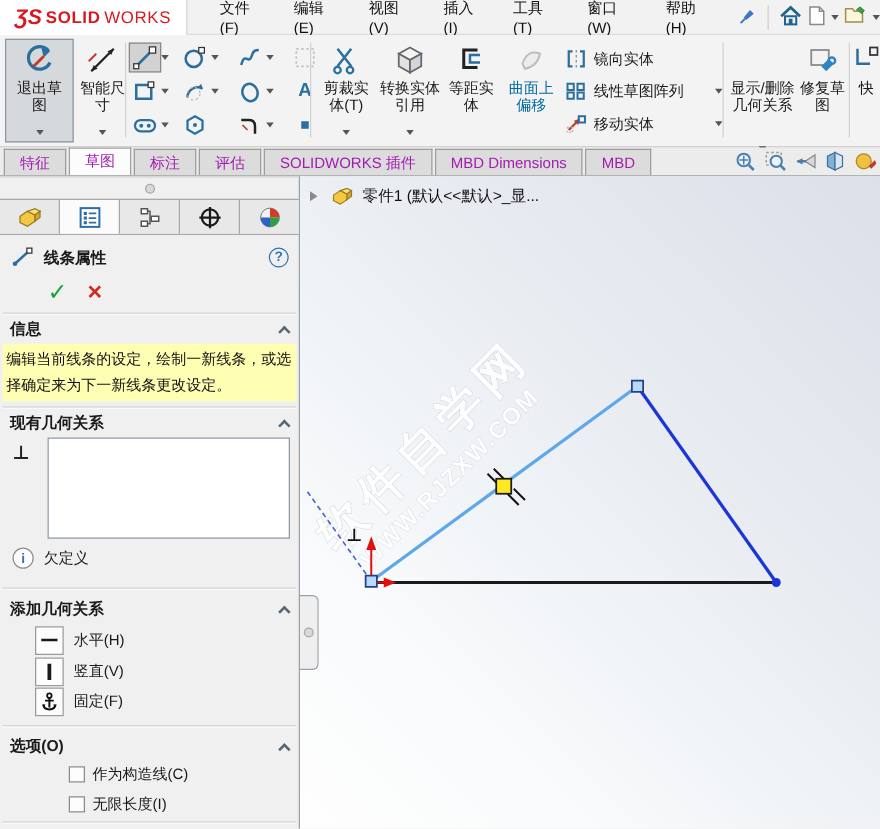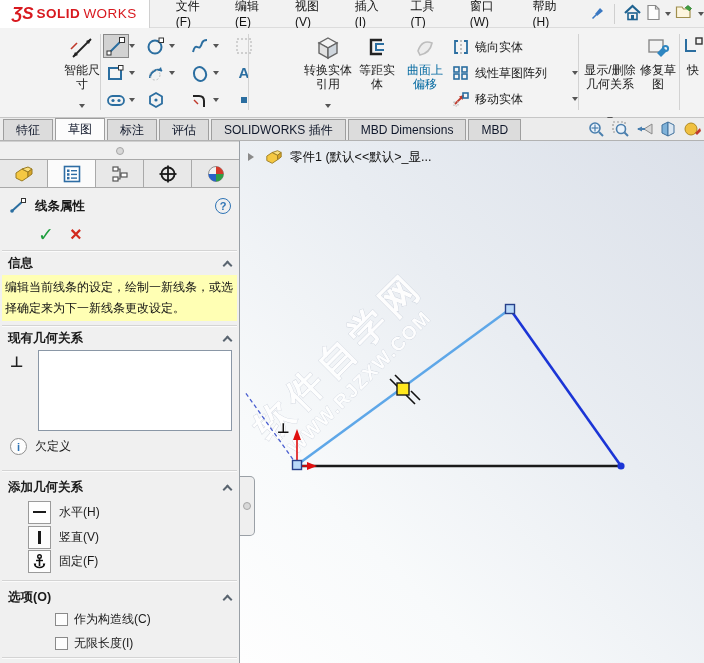--- a/index.html
+++ b/index.html
@@ -32,21 +32,21 @@
   .sicon { width:26px; height:24px; display:flex; align-items:center; justify-content:center; border:1px solid transparent; }
   .sicon.pressed { background:#d2d2d2; border:1px solid #888; }
   .rrows { position:absolute; left:452px; top:6px; width:126px; }
   .rrow { display:flex; align-items:center; height:26px; gap:5px; font-size:12px; }
   .rrow .caret-down { margin-left:auto; }
   .gray { color:#0369a1; }
   .glyph-a { color:#2b6ea0; font-weight:bold; font-size:15px; }
 
   
   .tabbar { position:absolute; left:0; top:118px; width:704px; height:23px; background:#ececec; border-bottom:1px solid #b2b2b2; display:flex; align-items:flex-end; padding-left:3px; }
-  .tab { height:21px; display:flex; align-items:center; padding:0 12px; font-size:12px; background:#dcdcdc; border:1px solid #9e9e9e; border-bottom:none; margin-right:2px; color:#0f172a; }
+  .tab { height:21px; display:flex; align-items:center; padding:0 12px; font-size:12px; background:#dcdcdc; border:1px solid #9e9e9e; border-bottom:none; margin-right:2px; color:#a21caf; }
   .tab.active { background:#fcfcfc; height:22px; }
   .headsup { position:absolute; right:2px; top:120px; display:flex; gap:5px; align-items:center; }
 
   
   .main { position:absolute; left:0; top:141px; width:704px; height:522px; }
   .panel { position:absolute; left:0; top:0; width:240px; height:522px; background:#f0f0f0; border-right:1px solid #9aa0a6; }
   .graphics { position:absolute; left:240px; top:0; width:464px; height:522px; background:linear-gradient(225deg,#dbe0e9 0%,#e9edf2 40%,#f8fafb 75%,#fefefe 100%); overflow:hidden; }
 
   
   .ptopstrip { position:absolute; left:0; top:0; width:239px; height:18px; display:flex; align-items:center; justify-content:center; border-top:1px solid #cfcfcf;}
@@ -126,20 +126,29 @@
           <path d="M1.5,3 L7,3 L8.5,5 L15,5 L15,13.5 L1.5,13.5 Z" fill="#fdf6df" stroke="#a08f4e" stroke-width="1.2"></path>
           <path d="M10,4 L13,1.5 L16.5,4.5 L14,7" fill="#3f9e3f" stroke="#2c7a2c" stroke-width="0.8"></path>
         </svg>
     </span>
     <span class="caret-down"></span>
   </div>
 </div>
 
 <div class="ribbon">
 
+  <div class="rbig pressed" style="left:4px;width:55px;">
+    <svg width="26" height="26" viewBox="0 0 26 26">
+      <path d="M20,6 A9,9 0 1 0 21,15" fill="none" stroke="#2b6ea0" stroke-width="2.6"></path>
+      <path d="M14,3 L21,6 L16,11 Z" fill="#2b6ea0"></path>
+      <line x1="8" y1="18" x2="16" y2="10" stroke="#c0392b" stroke-width="2.2"></line>
+    </svg>
+    <div class="rlabel" style="width:46px;">退出草图</div>
+    <span class="caret-down"></span>
+  </div>
 
   <div class="rbig" style="left:61px;width:42px;">
     <svg width="26" height="26" viewBox="0 0 26 26">
       <line x1="4" y1="22" x2="22" y2="4" stroke="#222" stroke-width="1.8"></line>
       <path d="M4,22 L9,20 L6,17 Z" fill="#222"></path>
         <path d="M22,4 L17,6 L20,9 Z" fill="#222"></path>
       <line x1="2" y1="14" x2="8" y2="8" stroke="#c0392b" stroke-width="1.6"></line>
     </svg>
     <div class="rlabel" style="width:40px;">智能尺寸</div>
     <span class="caret-down"></span>
@@ -251,20 +260,30 @@
         <svg width="20" height="20" viewBox="0 0 20 20">
               <rect x="7" y="7" width="6" height="6" fill="#2b6ea0"></rect>
             </svg>
       </span>
         </span>
     </div>
   </div>
 
   <div class="rsep" style="left:248px;"></div>
 
+  <div class="rbig" style="left:253px;width:48px;">
+    <svg width="26" height="26" viewBox="0 0 26 26">
+      <line x1="6" y1="4" x2="17" y2="18" stroke="#2b6ea0" stroke-width="2"></line>
+        <line x1="17" y1="4" x2="6" y2="18" stroke="#2b6ea0" stroke-width="2"></line>
+      <circle cx="6" cy="21" r="2.6" fill="none" stroke="#2b6ea0" stroke-width="1.8"></circle>
+        <circle cx="16" cy="21" r="2.6" fill="none" stroke="#2b6ea0" stroke-width="1.8"></circle>
+    </svg>
+    <div class="rlabel" style="width:46px;">剪裁实体(T)</div>
+    <span class="caret-down"></span>
+  </div>
 
   <div class="rbig" style="left:303px;width:50px;">
     <svg width="26" height="26" viewBox="0 0 26 26">
       <polygon points="13,3 22,8 13,13 4,8" fill="#f4f4f4" stroke="#666" stroke-width="1.4"></polygon>
       <polygon points="4,8 13,13 13,23 4,18" fill="#e2e2e2" stroke="#666" stroke-width="1.4"></polygon>
       <polygon points="22,8 13,13 13,23 22,18" fill="#cfd6dd" stroke="#666" stroke-width="1.4"></polygon>
     </svg>
     <div class="rlabel" style="width:48px;">转换实体引用</div>
     <span class="caret-down"></span>
   </div>

